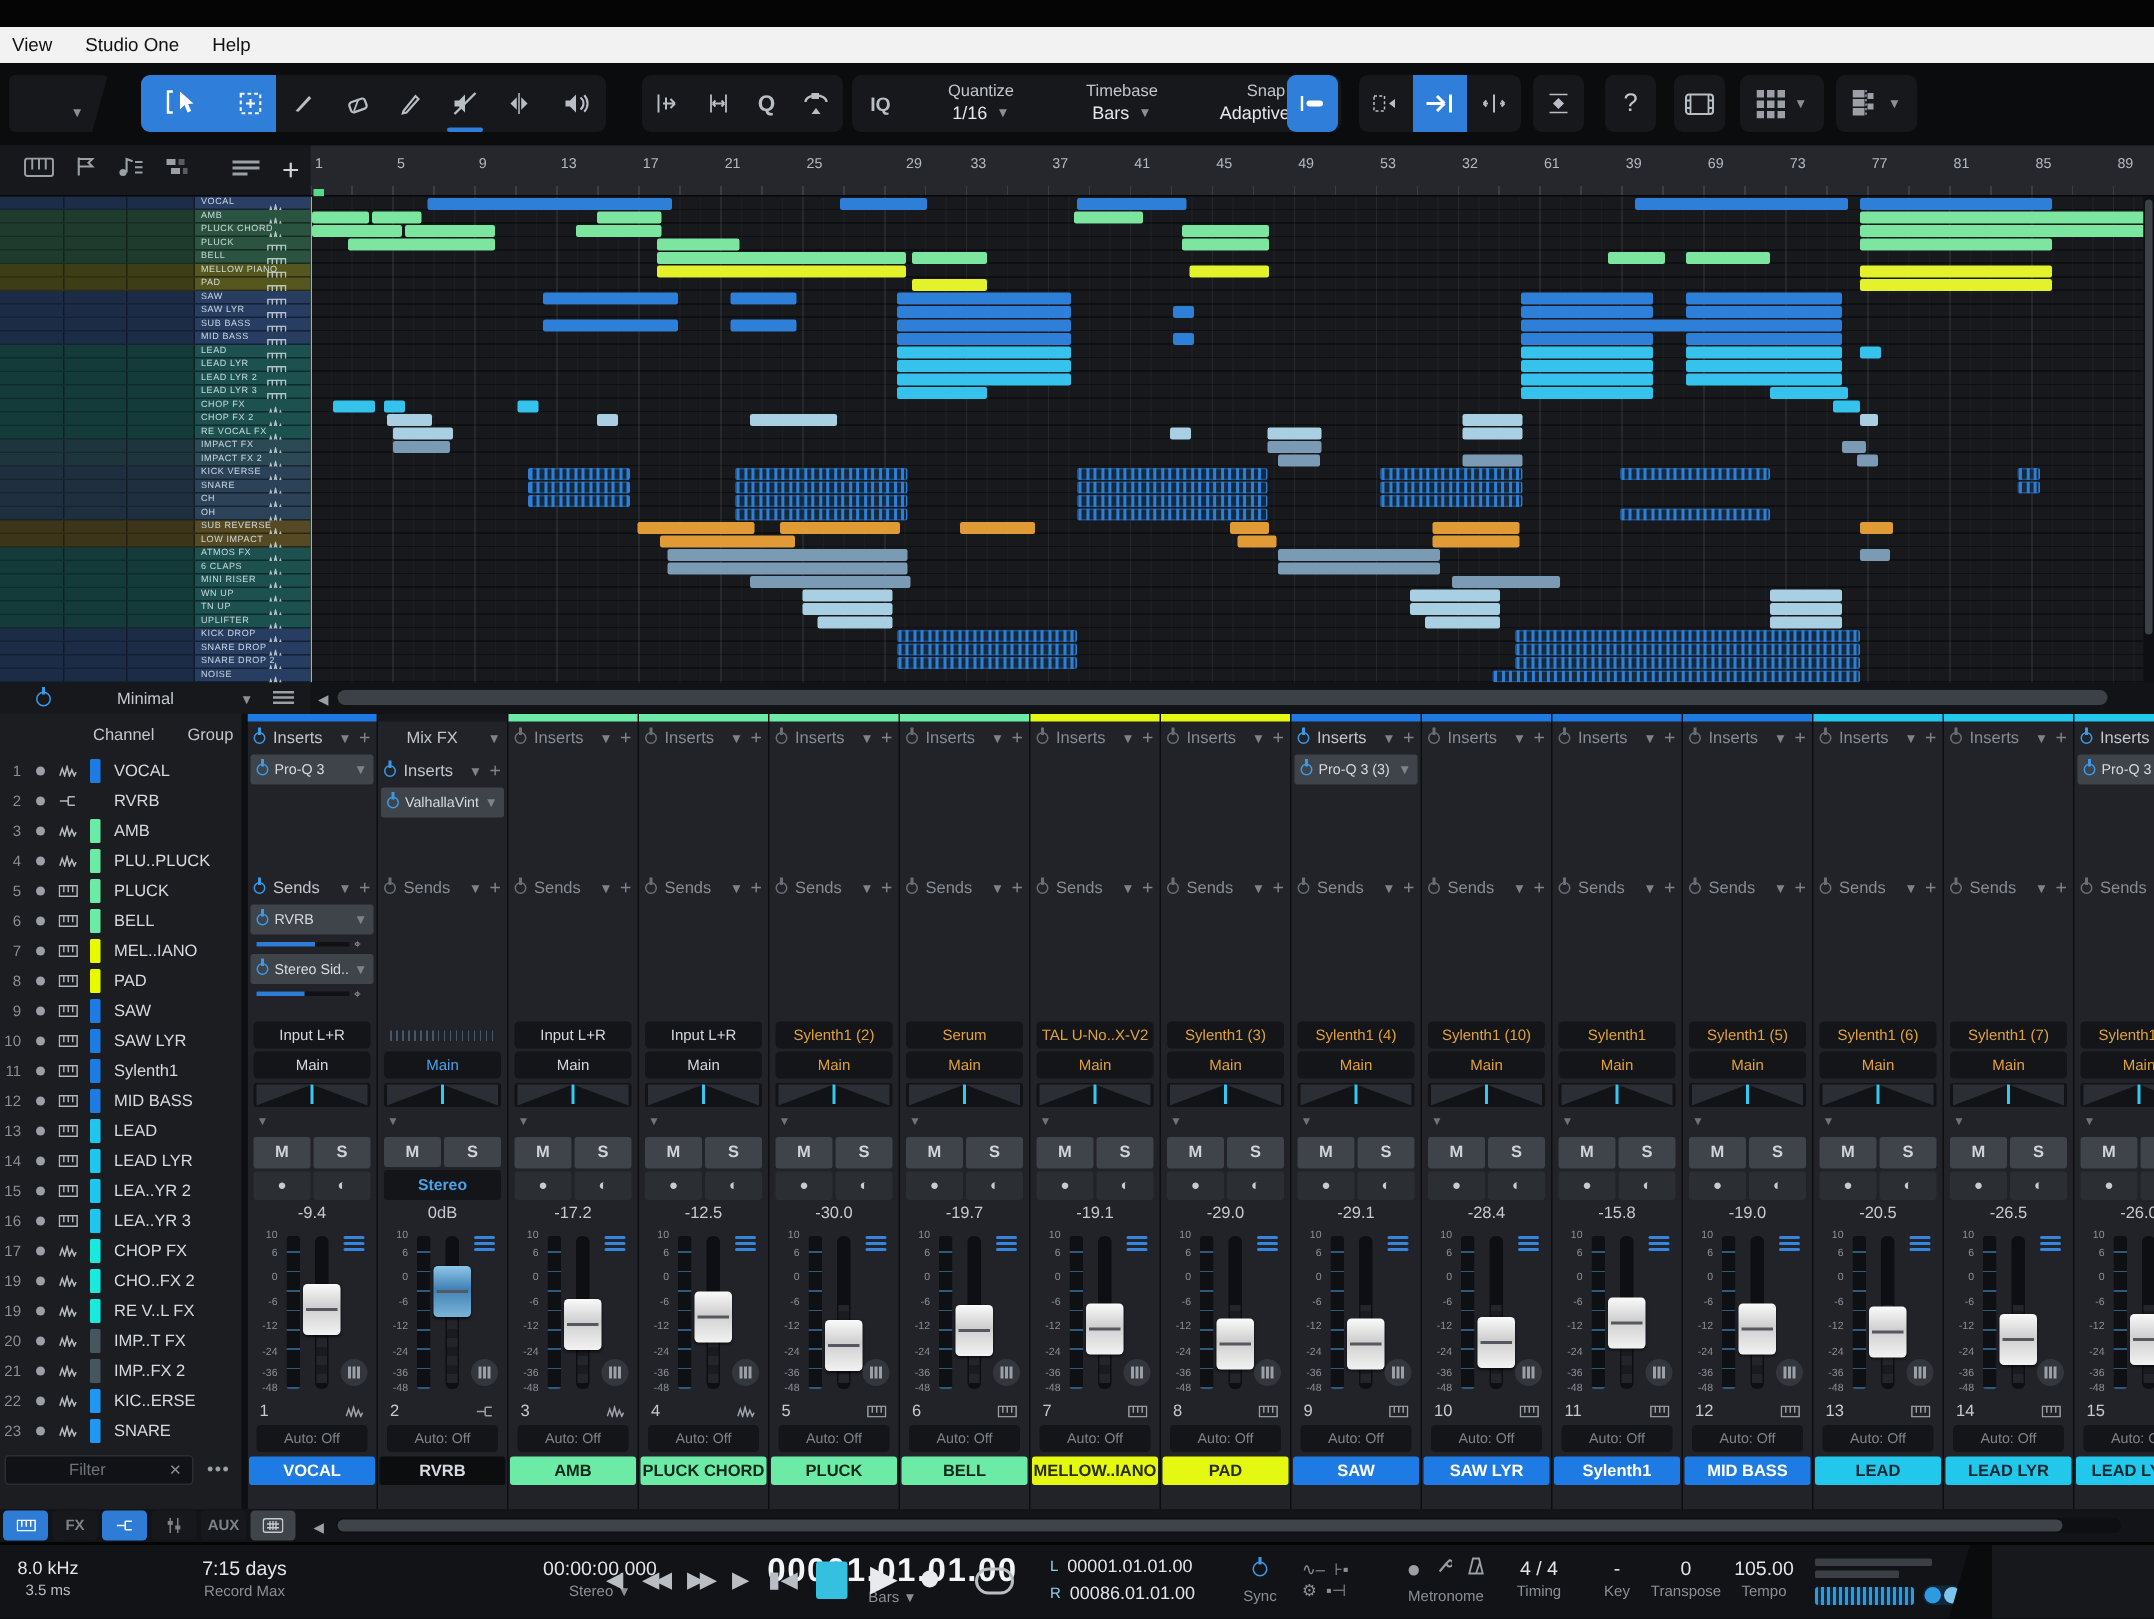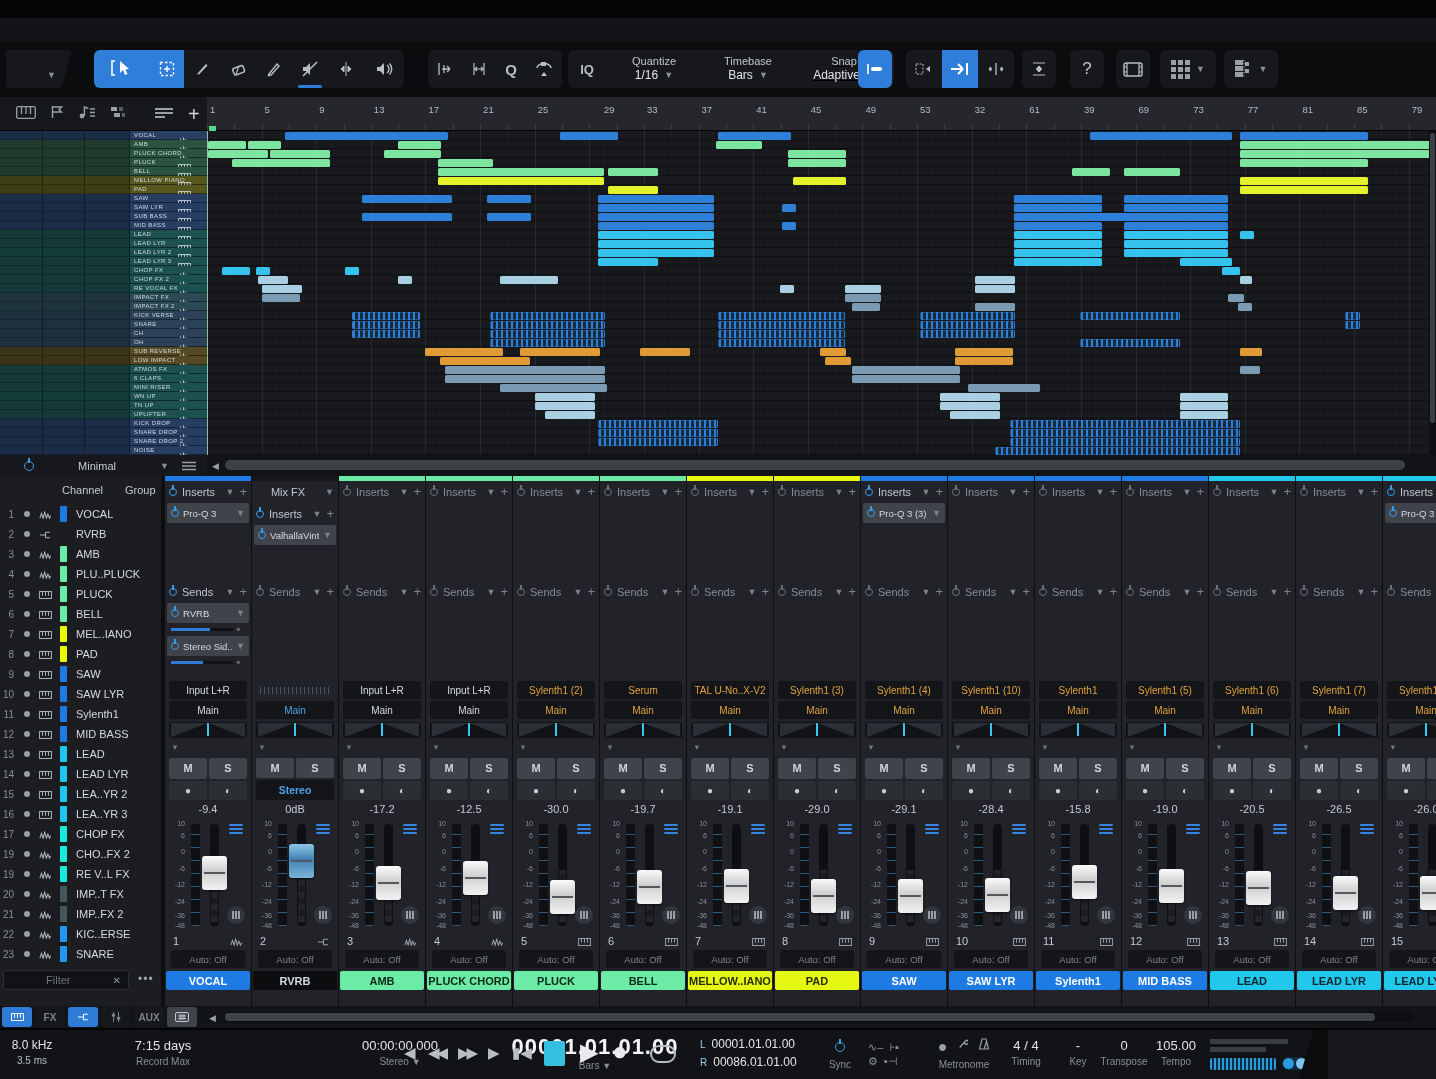--- a/index.html
+++ b/index.html
@@ -154,20 +154,25 @@
   .toggle::after { content:""; position:absolute; right:1px; top:1px; width:11px; height:11px; border-radius:50%; background:#7cc4ec; }
   .tslant { position:absolute; right:100px; top:0; width:30px; height:51px; background:#0a0b0d; transform:skewX(-16deg); }
   .tright { position:absolute; right:0; top:0; width:108px; height:51px; background:#17181b; }
 </style>
 </head>
 <body>
 
 <div id="app">
 
   <div class="titlestrip"></div>
+  <div class="menubar" id="menubar">
+      <span>View</span>
+      <span>Studio One</span>
+      <span>Help</span>
+    </div>
 
   <div class="toolbar">
     <div class="tb-drop">
         <span class="dd">▼</span>
       </div>
 
     <div class="tb-group" style="left:94px;">
       <div class="tb-btn sel" style="width:56px;border-radius:6px 0 0 6px;">
         <svg width="24" height="20" viewBox="0 0 24 20">
             <path d="M2 2 v14 M1.2 2 h4 M1.2 16 h4" stroke="#fff" fill="none" stroke-width="1.6"></path>
@@ -245,21 +250,21 @@
             <span class="dd">▼</span>
           </span>
       </div>
       <div class="tb-2line" style="width:92px;">
         <span class="l1">Timebase</span>
         <span class="l2">
             <span>Bars</span>
             <span class="dd">▼</span>
           </span>
       </div>
-      <div class="tb-2line" style="width:100px;text-decoration:underline;">
+      <div class="tb-2line" style="width:100px;">
         <span class="l1">Snap</span>
         <span class="l2">
             <span>Adaptive</span>
             <span class="dd">▼</span>
           </span>
       </div>
     </div>
     <div class="tb-sq sel" style="position:absolute;left:858px;top:8px;">
       <svg width="18" height="14" viewBox="0 0 18 14">
           <path d="M2 2 v10" stroke="#fff" stroke-width="1.6"></path>
@@ -373,21 +378,21 @@
       <span class="num" style="left: 658.44px;">49</span>
       <span class="num" style="left: 713.06px;">53</span>
       <span class="num" style="left: 767.68px;">32</span>
       <span class="num" style="left: 822.3px;">61</span>
       <span class="num" style="left: 876.92px;">39</span>
       <span class="num" style="left: 931.54px;">69</span>
       <span class="num" style="left: 986.16px;">73</span>
       <span class="num" style="left: 1040.78px;">77</span>
       <span class="num" style="left: 1095.4px;">81</span>
       <span class="num" style="left: 1150.02px;">85</span>
-      <span class="num" style="left: 1204.64px;">79</span>
+      <span class="num" style="left: 1204.64px;">89</span>
     </div>
   <div class="loopmark"></div>
 
   <div class="tracklist" id="tracklist">
       <div class="trk" style="top: 0px; background: rgb(42, 63, 99);">
         <span class="trk-cells">
           <i style="left:42px"></i>
           <i style="left:84px"></i>
         </span>
         <span class="trk-name">VOCAL</span>

